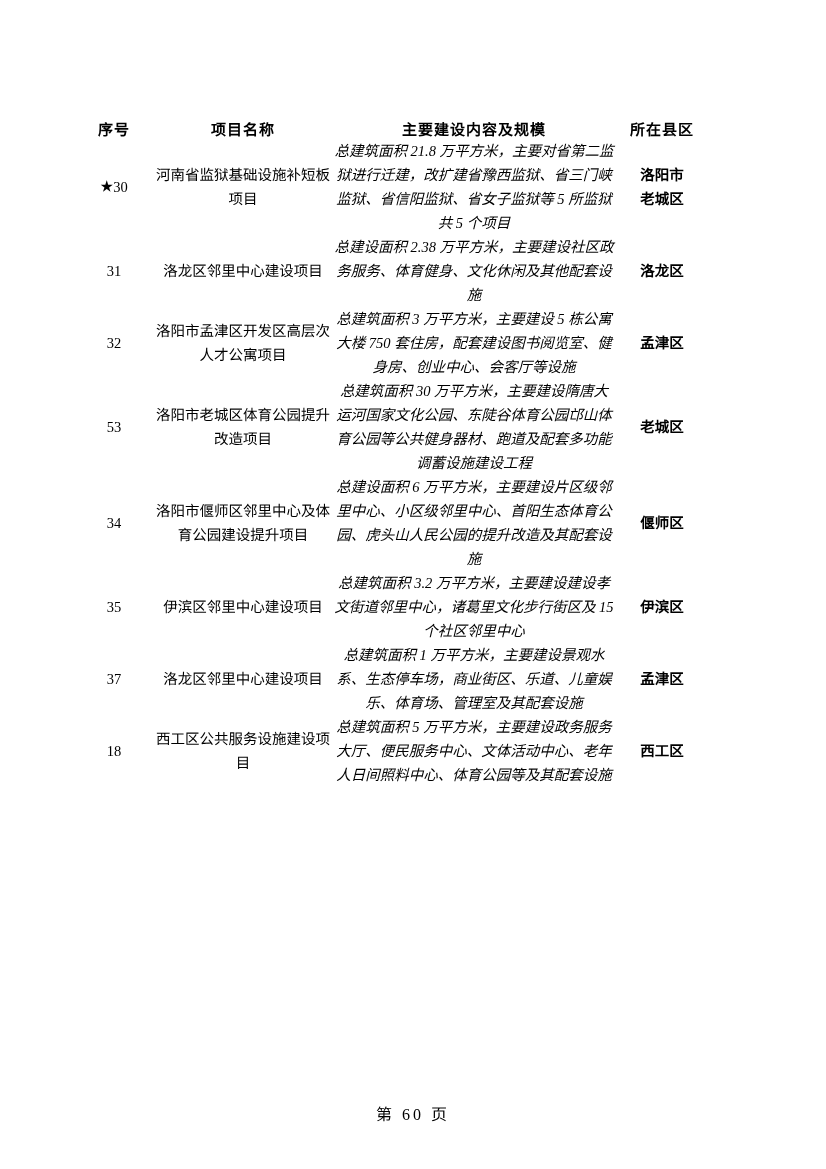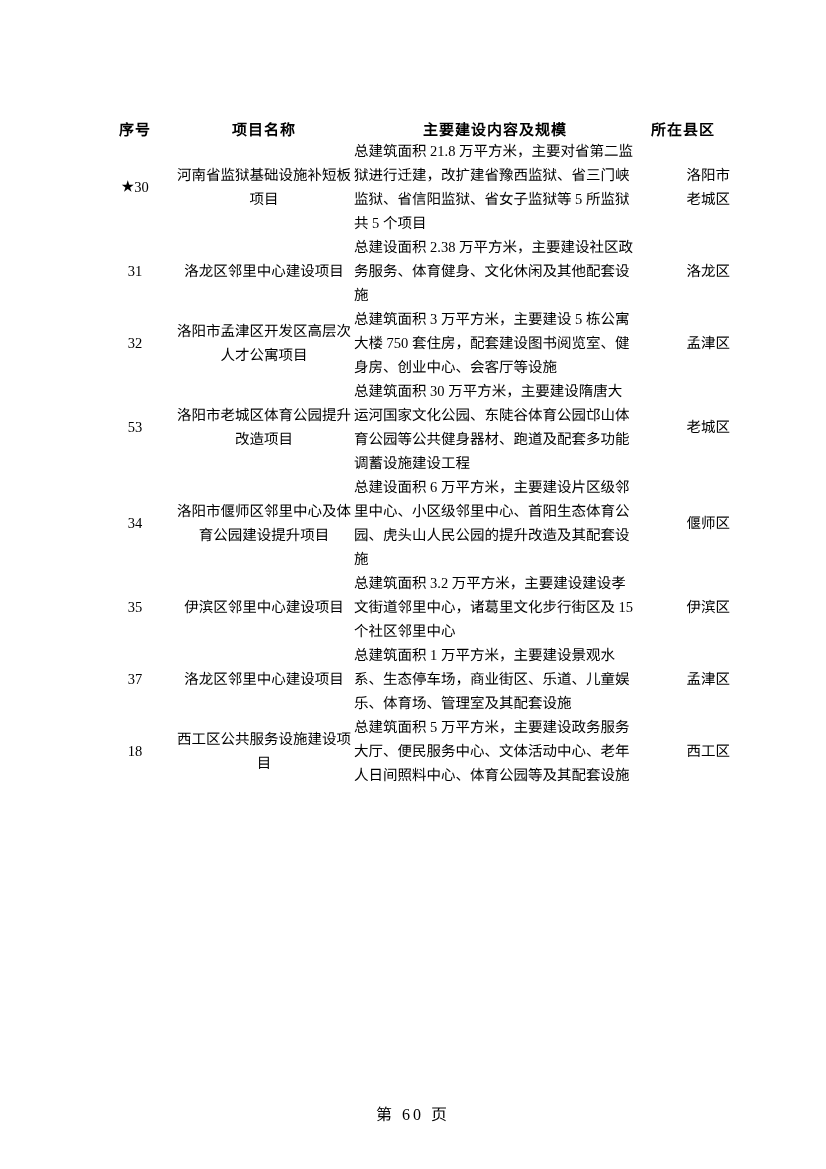--- a/index.html
+++ b/index.html
@@ -12,21 +12,21 @@
     height: 1169px;
     font-family: "Liberation Serif", "DejaVu Serif", serif;
     color: #000000;
     position: relative;
     overflow: hidden;
   }
   .page {
     width: 826px;
     height: 1169px;
     box-sizing: border-box;
-    padding: 118px 96px 0 96px;
+    padding: 118px 96px 0 75px;
     position: relative;
   }
   table.doc-table {
     width: 634px;
     border-collapse: collapse;
     table-layout: fixed;
   }
   table.doc-table td, table.doc-table th {
     border: none;
     vertical-align: middle;
@@ -54,28 +54,30 @@
     text-align: center;
     font-size: 14.5px;
     white-space: nowrap;
   }
   td.cell-name {
     text-align: center;
     padding-left: 10px;
     padding-right: 10px;
   }
   td.cell-desc {
-    text-align: left;
+    text-align: center;
     padding-left: 10px;
     padding-right: 6px;
+    font-style: italic;
   }
   td.cell-area {
-    text-align: right;
+    text-align: center;
     padding-left: 4px;
     padding-right: 4px;
+    font-weight: bold;
   }
   .star {
     font-size: 13px;
     line-height: 1;
     vertical-align: 1px;
   }
   .footer {
     position: absolute;
     left: 0;
     right: 0;

